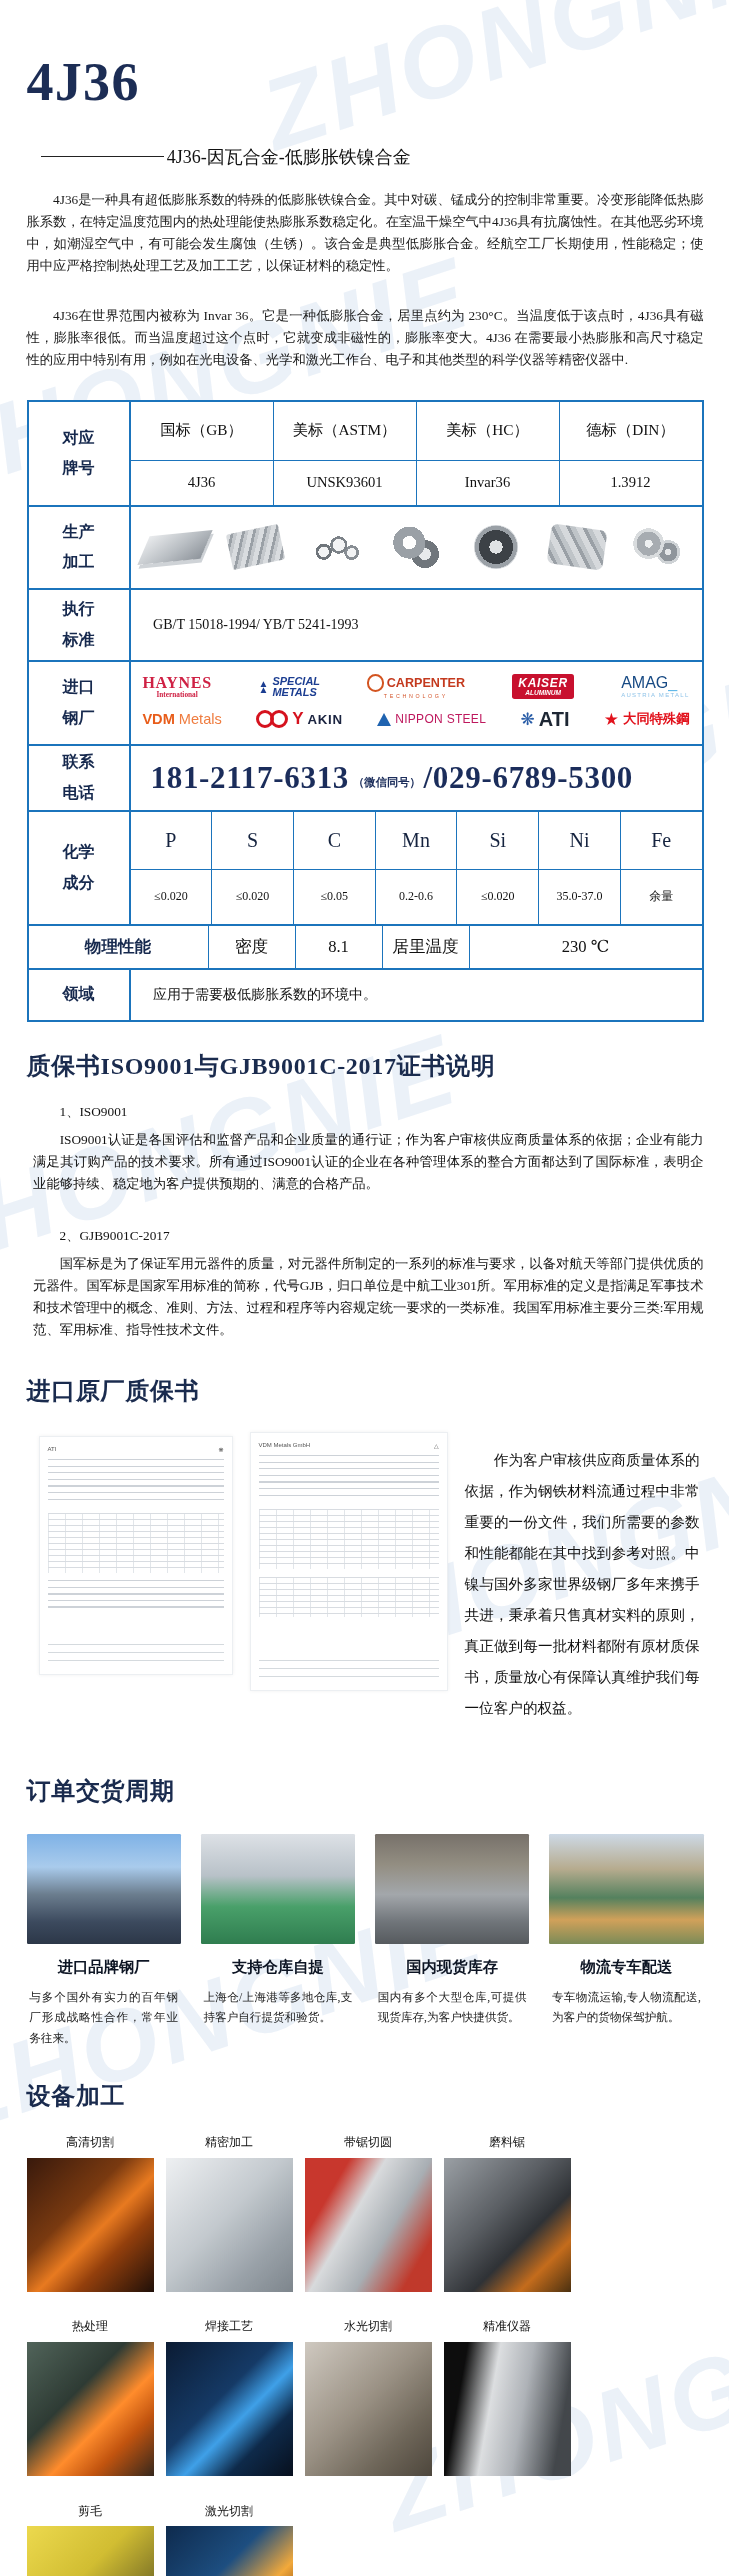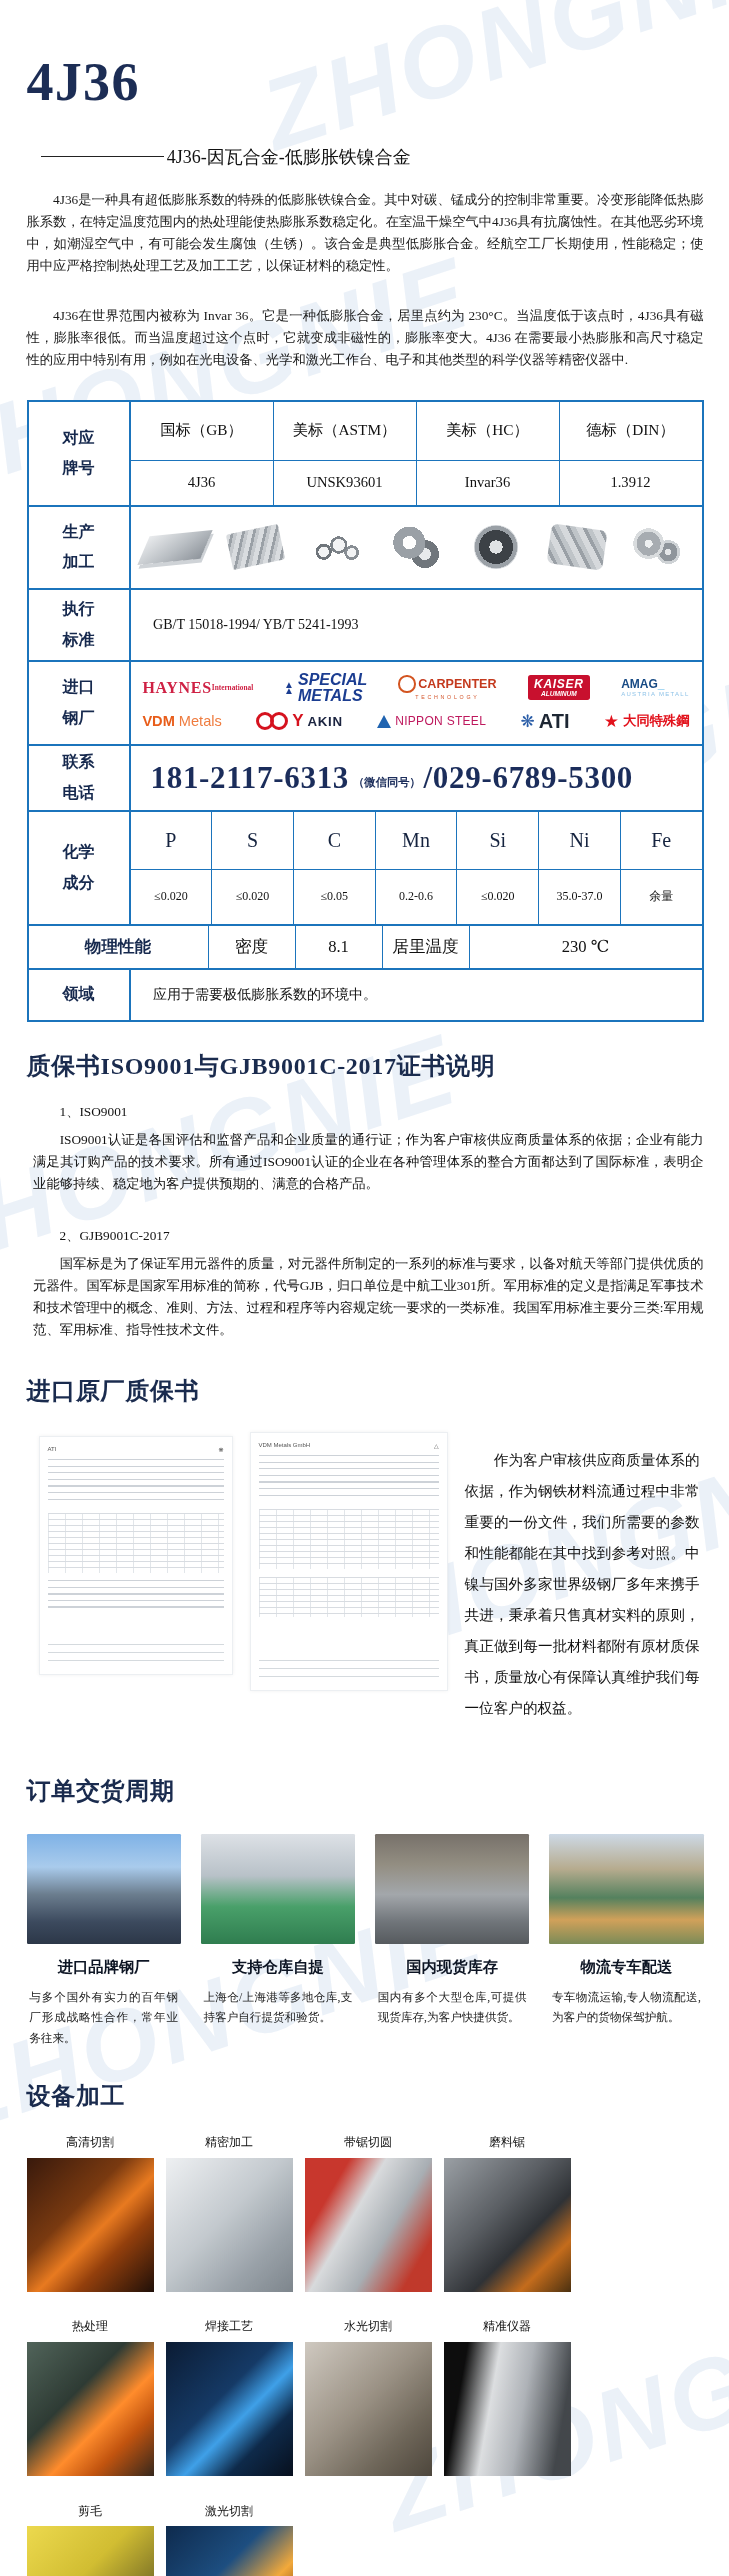--- a/index.html
+++ b/index.html
@@ -55,35 +55,35 @@
     radial-gradient(circle at 35% 42%,#eef0f1 0 4px,#a7acb1 4px 12px,#d9dcde 12px 15.3px,transparent 15.3px),
     radial-gradient(circle at 70% 62%,#e4e6e8 0 3.3px,#8f959b 3.3px 9.3px,#cfd3d6 9.3px 12px,transparent 12px);}
   
   .textcell{flex:1;display:flex;align-items:center;font-size:14px;color:#111;padding-left:22.6px;}
   .row-standard{height:70px;}
   .row-field{height:50px;}
   
   .mills{flex:1;display:flex;flex-direction:column;justify-content:space-evenly;padding:4px 6.6px;height:74px;}
   .millrow{display:flex;align-items:center;justify-content:space-between;padding:0 5.3px;}
   .logo{display:flex;align-items:center;gap:4px;font-family:"Liberation Sans",sans-serif;}
-  .haynes{flex-direction:row;gap:0;line-height:1;}
+  .haynes{flex-direction:column;gap:0;line-height:1;}
   .haynes .l1{color:#cf2144;font-weight:800;font-size:16px;font-family:"Liberation Serif",serif;letter-spacing:0.7px;}
   .haynes .l2{color:#cf2144;font-weight:700;font-size:7.3px;font-family:"Liberation Serif",serif;}
   .special .tris{color:#1b3d91;font-size:10px;line-height:0.6;display:flex;flex-direction:column;}
-  .special .txt{color:#1b3d91;font-weight:800;font-style:italic;font-size:16px;line-height:0.95;}
+  .special .txt{color:#1b3d91;font-weight:800;font-style:italic;font-size:11px;line-height:0.95;}
   .carpenter{flex-direction:column;gap:0;}
   .carpenter .top{display:flex;align-items:center;gap:2.7px;}
   .carpenter .ring{width:13.3px;height:13.3px;border:2.7px solid #d35420;border-radius:50%;}
   .carpenter .name{color:#c43a1e;font-size:12.6px;font-weight:700;}
   .carpenter .tech{color:#d3542a;font-size:5.3px;letter-spacing:2.7px;margin-top:1.3px;}
   .kaiser{flex-direction:column;gap:0;background:#c8102e;border-radius:2.7px;padding:2.7px 6.6px;line-height:1;}
   .kaiser .k1{color:#fff;font-weight:800;font-style:italic;font-size:12px;letter-spacing:0.7px;}
   .kaiser .k2{color:#fff;font-weight:700;font-style:italic;font-size:6.6px;margin-top:1.3px;}
   .amag{flex-direction:column;gap:0;align-items:flex-start;}
-  .amag .a1{color:#174a84;font-weight:700;font-size:12px;line-height:0.9;}
+  .amag .a1{color:#174a84;font-weight:400;font-size:16px;line-height:0.9;}
   .amag .a1 .tick{color:#59b5e8;}
   .amag .a2{color:#8fc3e8;font-size:6px;letter-spacing:1.3px;margin-top:1.3px;}
   .vdm .v1{color:#e85d1a;font-weight:800;font-size:14.6px;}
   .vdm .v2{color:#ef7c3f;font-weight:400;font-size:14.6px;}
   .yakin .rings{display:flex;}
   .yakin .ring{width:12px;height:12px;border:3.3px solid #d5121e;border-radius:50%;}
   .yakin .ring+.ring{margin-left:-4px;}
   .yakin .y{color:#d5121e;font-weight:800;font-size:17px;}
   .yakin .rest{color:#1b2440;font-weight:800;font-size:13.3px;letter-spacing:0.7px;}
   .nippon .tri{width:0;height:0;border-left:7.3px solid transparent;border-right:7.3px solid transparent;border-bottom:13.3px solid #1f63b0;}

